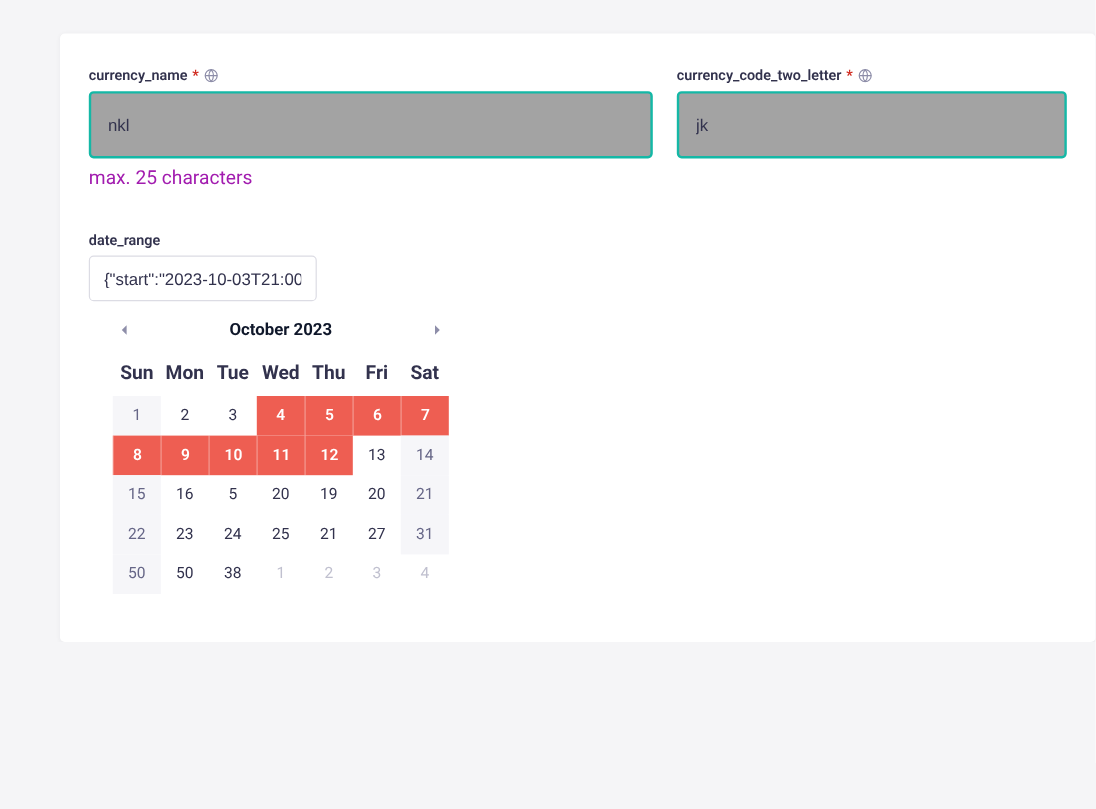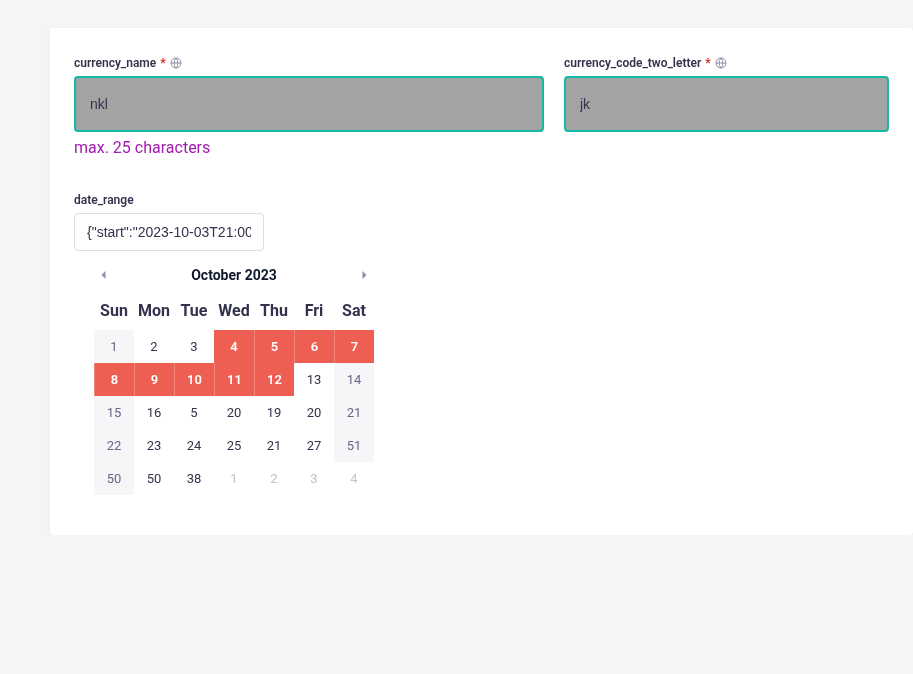--- a/index.html
+++ b/index.html
@@ -228,21 +228,21 @@
           <div class="cal-day">20</div>
           <div class="cal-day">19</div>
           <div class="cal-day">20</div>
           <div class="cal-day muted">21</div>
           <div class="cal-day muted">22</div>
           <div class="cal-day">23</div>
           <div class="cal-day">24</div>
           <div class="cal-day">25</div>
           <div class="cal-day">21</div>
           <div class="cal-day">27</div>
-          <div class="cal-day muted">51</div>
+          <div class="cal-day muted">31</div>
           <div class="cal-day muted">50</div>
           <div class="cal-day">50</div>
           <div class="cal-day">38</div>
           <div class="cal-day dim">1</div>
           <div class="cal-day dim">2</div>
           <div class="cal-day dim">3</div>
           <div class="cal-day dim">4</div>
         </div>
     </div>
   </div>

